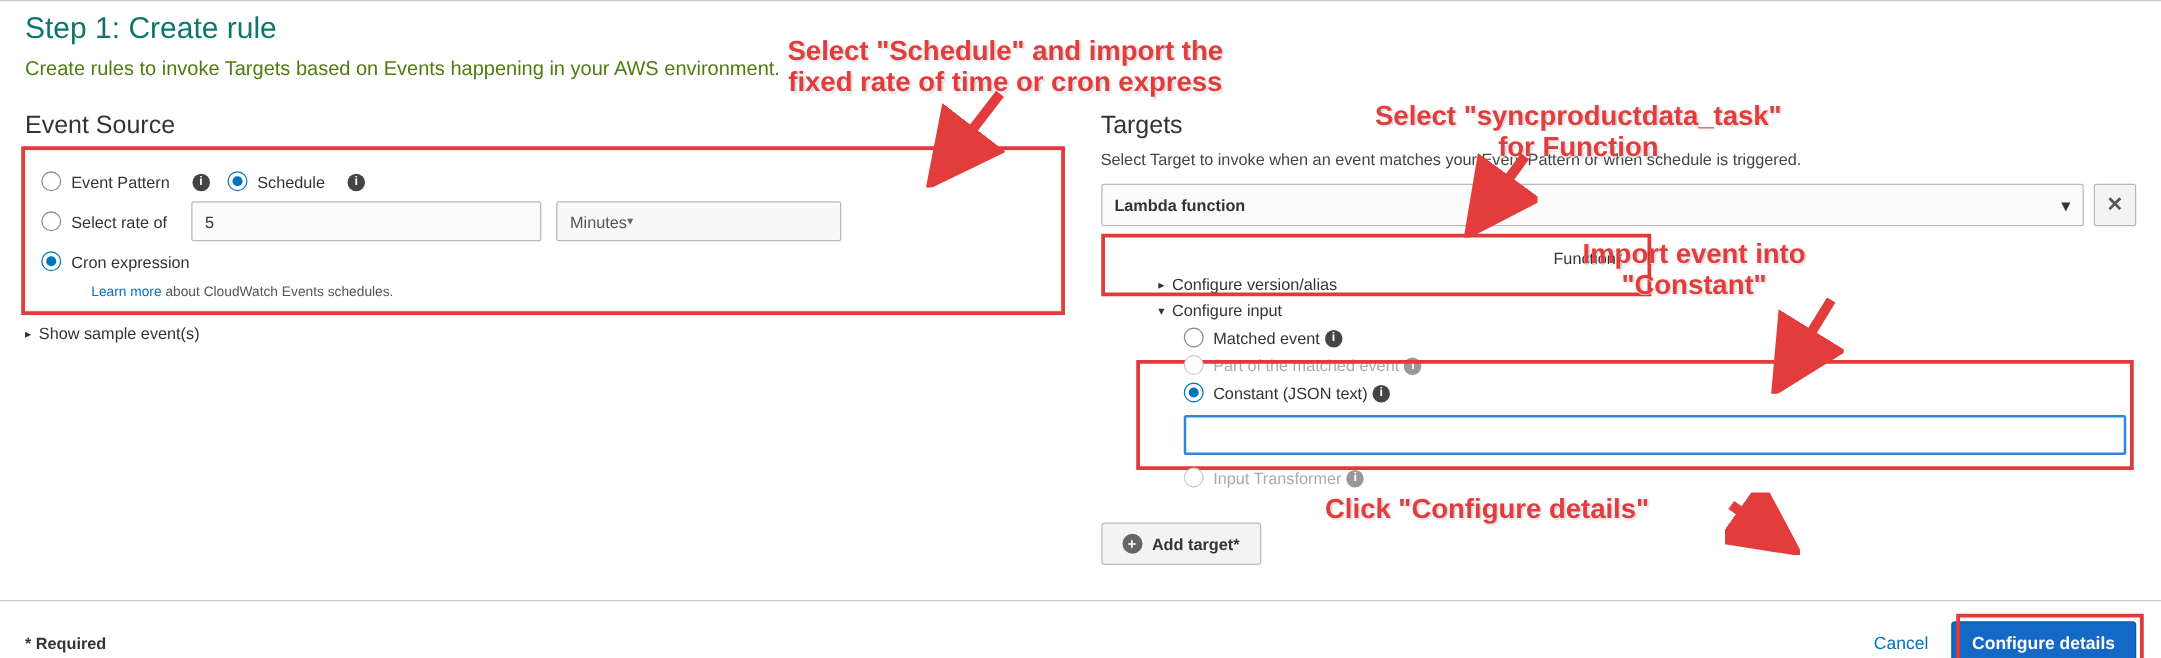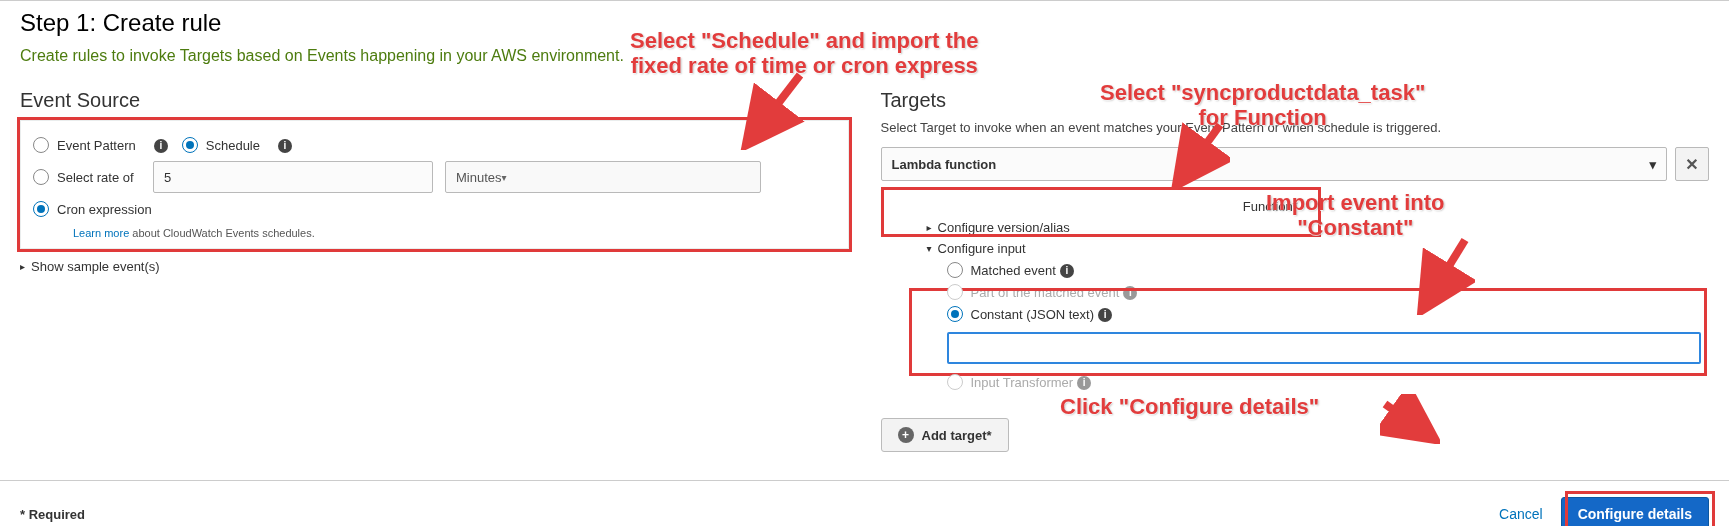--- a/index.html
+++ b/index.html
@@ -7,21 +7,21 @@
     font-family: "Helvetica Neue", Helvetica, Arial, sans-serif;
     font-size: 13px;
     color: #333;
     background: #fff;
     width: 1729px;
     position: relative;
   }
   .divider-top { border-top: 1px solid #ccc; margin-bottom: 6px; }
   .page { padding: 0 20px; }
 
-  h1.step-title { font-size: 24px; font-weight: 400; color: #000000; margin: 8px 0 10px; }
+  h1.step-title { font-size: 24px; font-weight: 400; color: #0f766e; margin: 8px 0 10px; }
   .step-desc { font-size: 16px; color: #4d7c0f; margin-bottom: 24px; }
 
   .columns { display: flex; gap: 32px; }
   .col { flex: 1; min-width: 0; }
 
   h2.section-title { font-size: 20px; font-weight: 400; color:#333; margin-bottom: 8px; }
   .section-sub { font-size: 13px; color:#444; margin-bottom: 12px; }
 
   .panel-box {
     border: 1px solid #eaeded;
@@ -48,21 +48,21 @@
   }
 
   .schedule-grid { margin-top: 6px; }
   .schedule-row { display:flex; align-items:center; margin: 8px 0; }
   .sched-label { width:120px; display:flex; align-items:center; }
   input.text, .select-box {
     height:32px; border:1px solid #b9b9b9; border-radius:2px;
     padding:0 10px; font-size:13px; background:#fbfbfb; color:#333;
   }
   .rate-value { width:280px; margin-right:12px; }
-  .select-box { width:316px; display:flex; align-items:center; color:#555; background:#f9f9f9; }
+  .select-box { width:228px; display:flex; align-items:center; color:#555; background:#f9f9f9; }
   .select-box .caret { font-size:10px; color:#666; }
   .cron-input { width:560px; color:#888; }
   input.cron-input::placeholder { color:#bbb; }
 
   .learn-link { color:#0073bb; font-size:11px; cursor:pointer; }
   .hint-after { font-size:11px; color:#555; }
 
   .disclosure { display:flex; align-items:center; font-size:13px; color:#333; margin:10px 0; cursor:pointer; }
   .tri { display:inline-block; margin-right:6px; font-size:10px; color:#333; }
 

